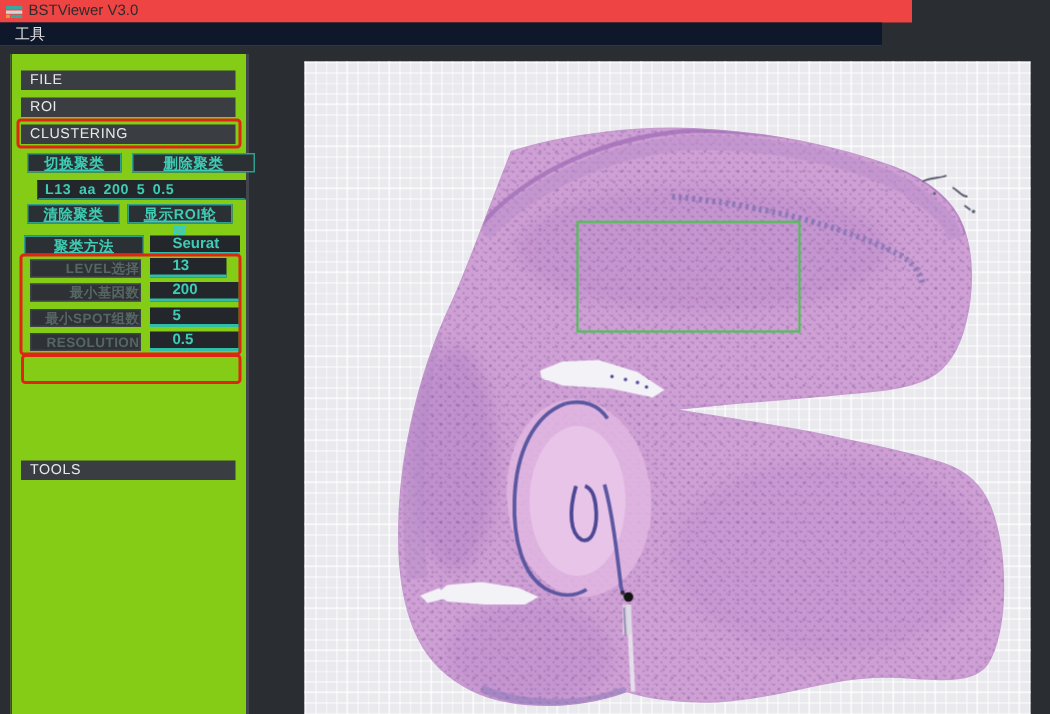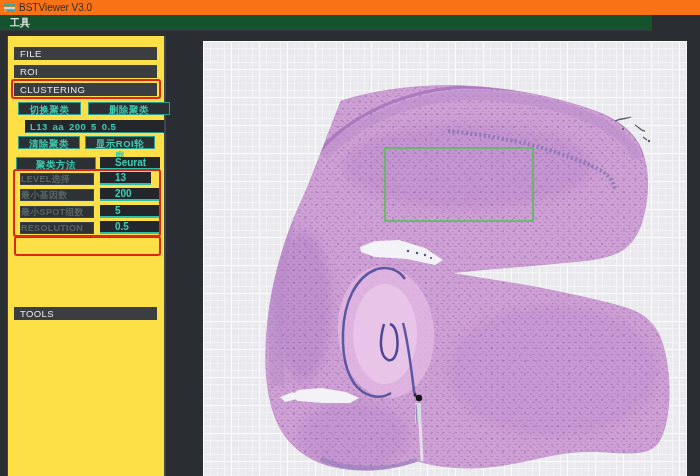--- a/index.html
+++ b/index.html
@@ -3,58 +3,59 @@
 <meta charset="utf-8">
 <style>
   html,body{margin:0;padding:0;background:#1b1d20;}
   .window{
     position:relative;width:700px;height:476px;overflow:hidden;
     background:#2a2d32;font-family:"Liberation Sans",sans-serif;
     -webkit-font-smoothing:antialiased;
   }
   
   .titlebar{
-    position:absolute;left:0;top:0;width:700px;height:15px;
-    background:#f97316;display:flex;align-items:center;gap:4px;
+    position:absolute;left:0;top:0;width:608px;height:15px;
+    background:#ef4444;display:flex;align-items:center;gap:4px;
     padding-left:4px;box-sizing:border-box;text-align:right;
   }
   .titlebar .title{font-size:10px;color:#2c2c2c;}
   .app-icon{width:11px;height:10px;display:inline-block;}
   
   .menubar{
-    position:absolute;left:0;top:15px;width:652px;height:16px;
-    background:#14532d;border-bottom:1px solid #33363b;
-    display:flex;align-items:center;box-sizing:border-box;font-weight:bold;
+    position:absolute;left:0;top:15px;width:588px;height:16px;
+    background:#0f172a;border-bottom:1px solid #33363b;
+    display:flex;align-items:center;box-sizing:border-box;
   }
   .menu-item{font-size:10px;color:#e2e2e2;padding:0 10px;cursor:default;}
   
   .sidebar{
     position:absolute;left:7px;top:36px;width:156px;height:440px;
-    background:#fde047;border-left:1px solid #41464c;border-right:2px solid #41464c;
+    background:#84cc16;border-left:1px solid #41464c;border-right:2px solid #41464c;
     box-sizing:content-box;
   }
   .section-header{
     position:absolute;left:6px;width:143px;height:13px;line-height:13px;
     background:#3a3e43;color:#e8e8e8;font-size:9.5px;padding-left:6px;
     box-sizing:border-box;letter-spacing:.4px;
   }
   .teal-btn{
     position:absolute;height:13px;line-height:12px;text-align:center;
     background:#2b3034;border:1px solid #2f9e8d;color:#3ecdb4;
     font-size:9.5px;font-weight:bold;box-sizing:border-box;cursor:pointer;
     letter-spacing:.5px;
+    text-decoration:underline;
   }
   .teal-field{
     position:absolute;height:13px;line-height:12px;
     background:#23272b;border:1px solid #23272b;border-bottom:1px solid #2f8f80;
     color:#3ecdb4;font-size:9.5px;font-weight:bold;box-sizing:border-box;
     padding-left:4px;letter-spacing:.4px;word-spacing:2px;
   }
   .dim-label{
-    position:absolute;height:12px;line-height:11px;text-align:left;
+    position:absolute;height:12px;line-height:11px;text-align:right;
     background:#2e3236;border:1px solid #3c4246;color:#566663;
     font-size:9px;font-weight:bold;box-sizing:border-box;letter-spacing:.3px;
   }
   .value-field{
     position:absolute;height:13px;line-height:11px;
     background:#23272b;border-bottom:2px solid #2fbfa8;color:#3ecdb4;
     font-size:10px;font-weight:bold;box-sizing:border-box;padding-left:15px;
   }
   .redbox{
     position:absolute;border:2px solid #de2517;border-radius:3px;

